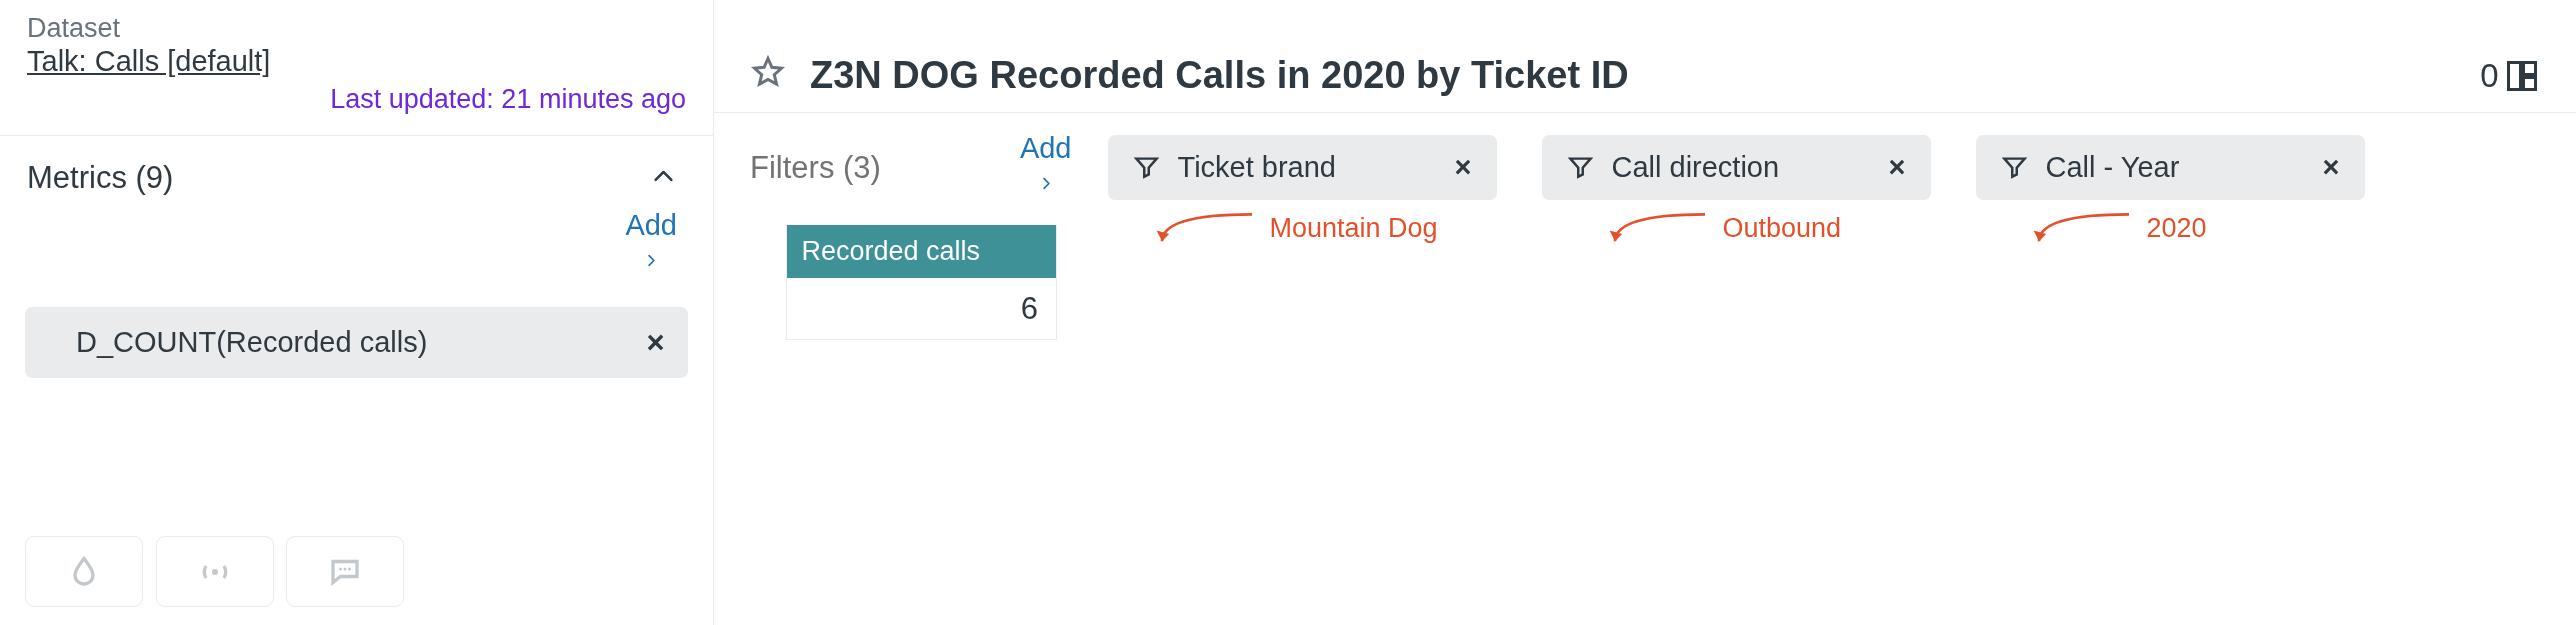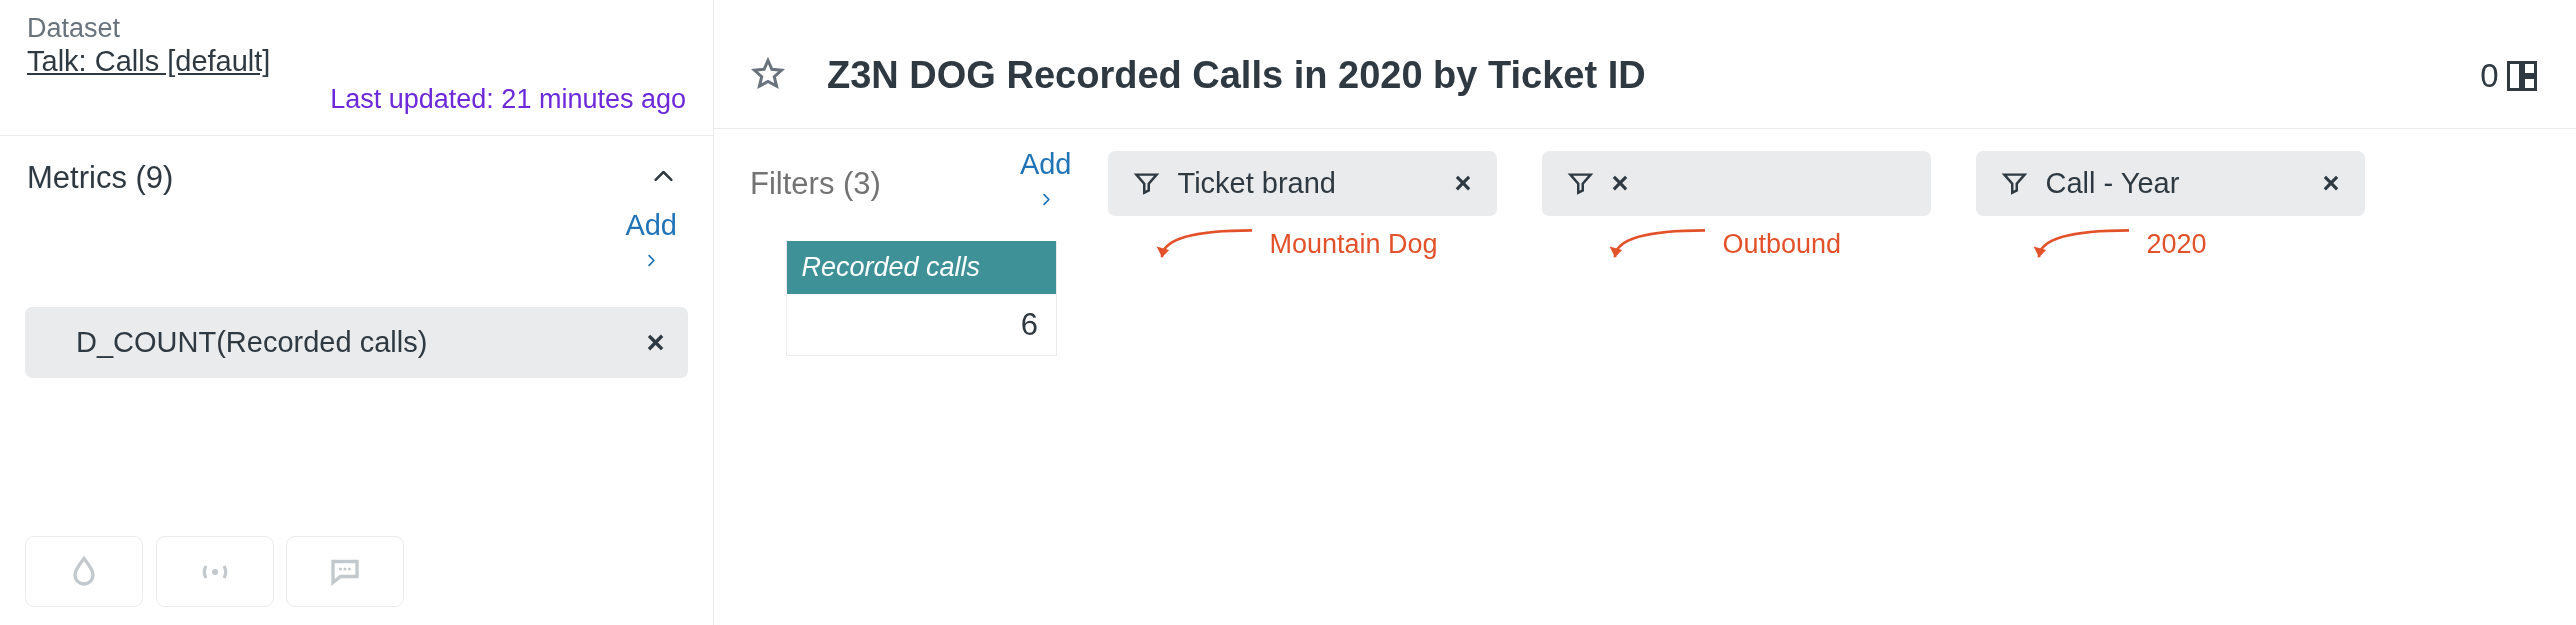--- a/index.html
+++ b/index.html
@@ -24,21 +24,21 @@
   .metric-chip { margin:11px 25px 0 25px; background:#E9EBED; border-radius:7.2px; height:71px; display:flex; align-items:center; padding:0 23.5px 0 51px; justify-content:space-between; }
   .metric-chip-label { font-size:29px; color:#2F3941; }
   .metric-chip-close { font-size:31px; font-weight:600; color:#2F3941; cursor:pointer; }
 
   .footer-buttons { position:absolute; left:25px; bottom:18px; display:flex; gap:12.7px; }
   .fbtn { width:118px; height:71px; border:1.8px solid #E9EBED; border-radius:9px; display:flex; align-items:center; justify-content:center; cursor:pointer; }
   .fbtn svg { width:36px; height:36px; stroke:#C2C8CC; fill:none; stroke-width:2.2; }
 
   
   .right-panel { flex:1; display:flex; flex-direction:column; }
-  .title-row { display:flex; align-items:center; padding:54px 36px 31px 36px; border-bottom:1.8px solid #E9EBED; gap:41px; }
+  .title-row { display:flex; padding:54px 36px 15px 36px; border-bottom:1.8px solid #E9EBED; gap:24px; }
   .star-icon svg { width:36px; height:36px; fill:none; stroke:#68737D; stroke-width:2; }
   .report-title { font-size:38px; font-weight:600; color:#2F3941; flex:1; }
   .layout-icon { display:flex; align-items:center; gap:5.4px; color:#2F3941; }
   .layout-icon .zero { font-size:33px; }
   .layout-icon svg { width:36px; height:36px; fill:none; stroke:#2F3941; stroke-width:2; }
   .filters-title { font-size:31px; color:#737373; }
   .filters-add { margin-left:108px; }
 
   .filter-chip { background:#E9EBED; border-radius:7.2px; height:65px; display:flex; align-items:center; gap:18px; padding:0 25px; min-width:389px; justify-content:flex-start; position:relative; }
   .filter-chip .funnel svg { width:27px; height:27px; stroke:#2F3941; fill:none; stroke-width:2.2; }
@@ -48,21 +48,21 @@
   
   .annot-row { position:relative; height:54px; margin-top:5.4px; }
   .annot { position:absolute; display:flex; align-items:flex-start; gap:9px; color:#E3512A; font-size:27px; }
   .annot svg { width:108px; height:42px; }
   .annot svg path { stroke:#E3512A; stroke-width:3; fill:none; }
   .annot svg polygon { fill:#E3512A; }
   .annot-text{ padding-top:7.2px; }
 
   
   .result { margin:0 0 0 36px; border:1.8px solid #E9EBED; width:271px; border-top:none;}
-  .result-head { background:#3E9196; color:#fff; font-size:27px; padding:11px 14.5px;font-style:italic; }
+  .result-head { background:#3E9196; color:#fff; font-size:27px; padding:11px 14.5px; }
   .result-val  { font-size:31px; padding:12.7px 18px; text-align:right; color:#2F3941;}
 
   
   .filter-area { display:flex; gap:36px; padding:22px 36px 0 36px; align-items:flex-start; }
   .filter-left { display:flex; flex-direction:column; }
   .filter-left-top { display:flex; align-items:center; gap:31px; height:65px; }
   .chips-wrap { position:relative; }
   .chips { display:flex; gap:45px; }
 </style>
 </head>
@@ -170,20 +170,21 @@
             <span class="funnel"><svg viewBox="0 0 24 24">
                   <path d="M3 5h18l-7 8v6l-4 2v-8L3 5z"></path>
                 </svg></span>
             <span class="flabel">Ticket brand</span>
             <span class="fclose">×</span>
           </div>
           <div class="filter-chip">
             <span class="funnel"><svg viewBox="0 0 24 24">
                   <path d="M3 5h18l-7 8v6l-4 2v-8L3 5z"></path>
                 </svg></span>
+            <span class="flabel">Call direction</span>
             <span class="fclose">×</span>
           </div>
           <div class="filter-chip">
             <span class="funnel"><svg viewBox="0 0 24 24">
                   <path d="M3 5h18l-7 8v6l-4 2v-8L3 5z"></path>
                 </svg></span>
             <span class="flabel">Call - Year</span>
             <span class="fclose">×</span>
           </div>
         </div>

